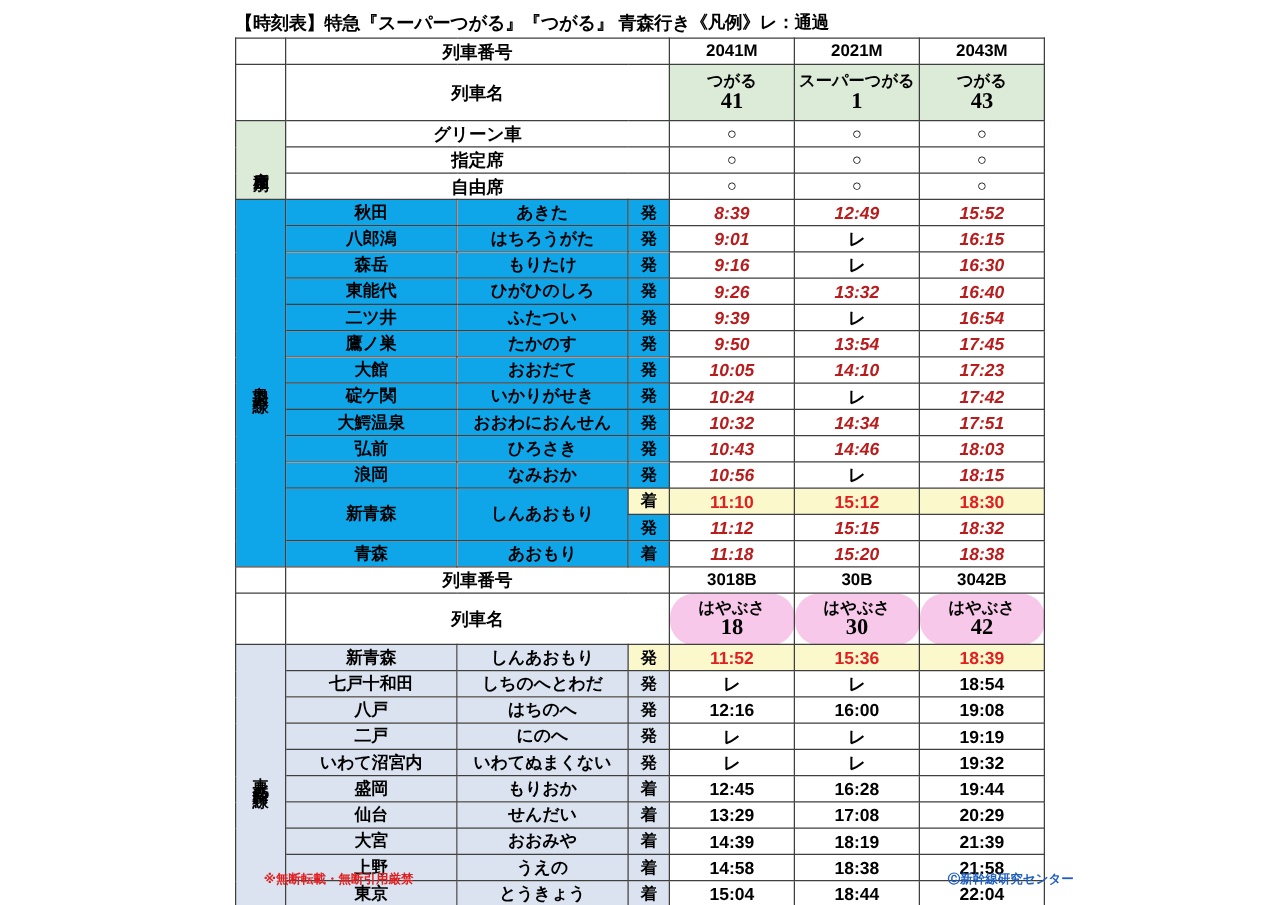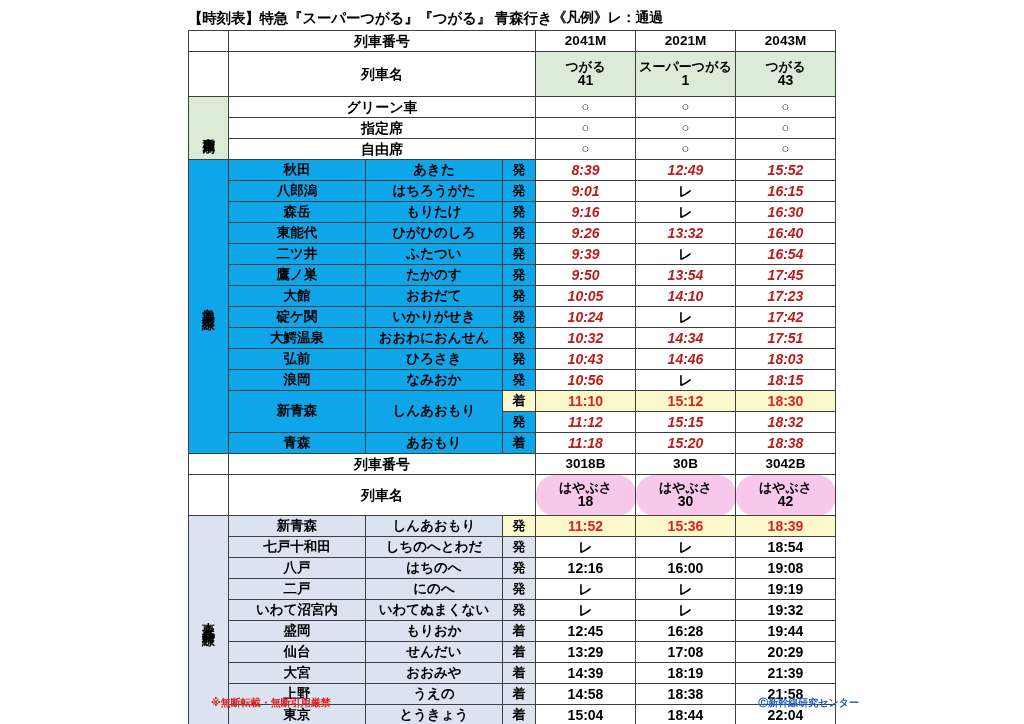--- a/index.html
+++ b/index.html
@@ -107,21 +107,21 @@
   .trainnum {
     font-size: 13.5px;
     font-weight: normal;
   }
   .trainname {
     font-size: 13px;
     font-weight: bold;
     line-height: 1.5;
   }
   .trainname .nm { display: block; }
-  .trainname .no { display: block; font-size: 14px; }
+  .trainname .no { display: block; font-size: 18px; font-family: Liberation Serif, serif; }
   .seatmark {
     font-size: 13px;
     font-weight: normal;
   }
 
   
   .vlabel {
     writing-mode: vertical-rl;
     text-orientation: upright;
     display: inline-block;

